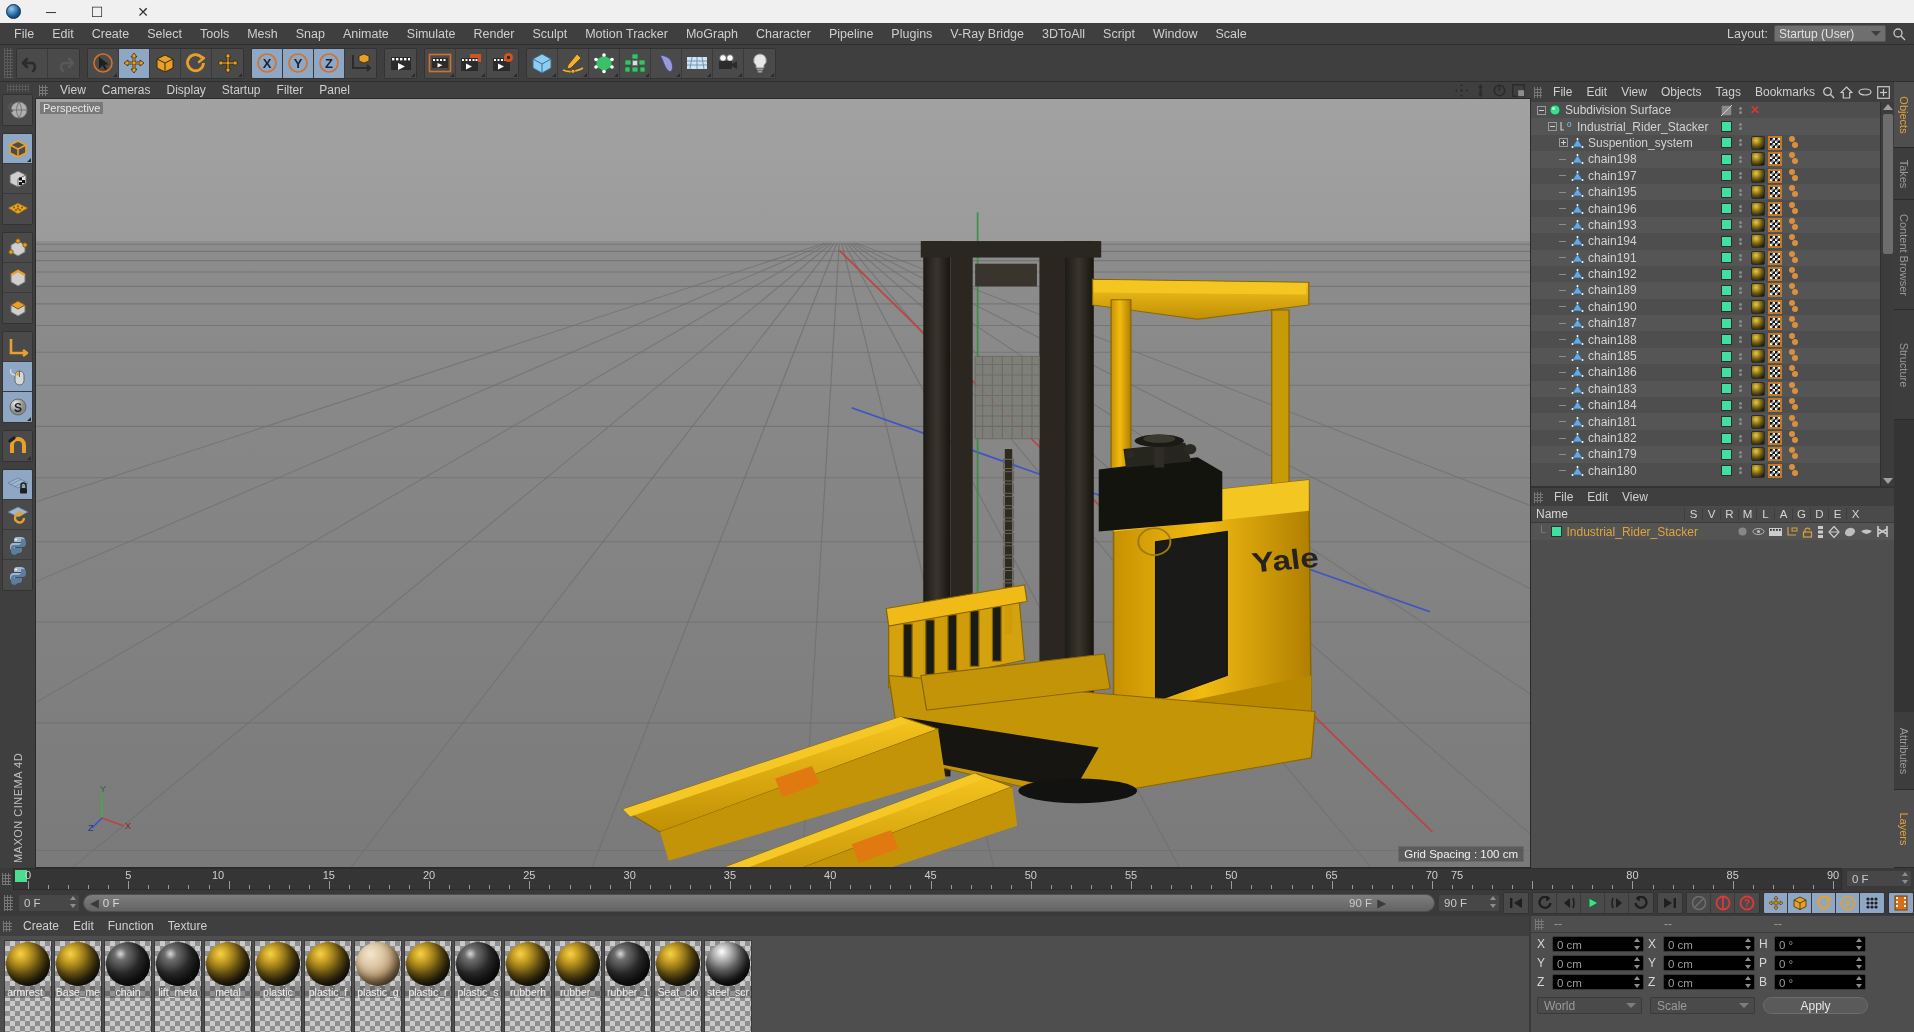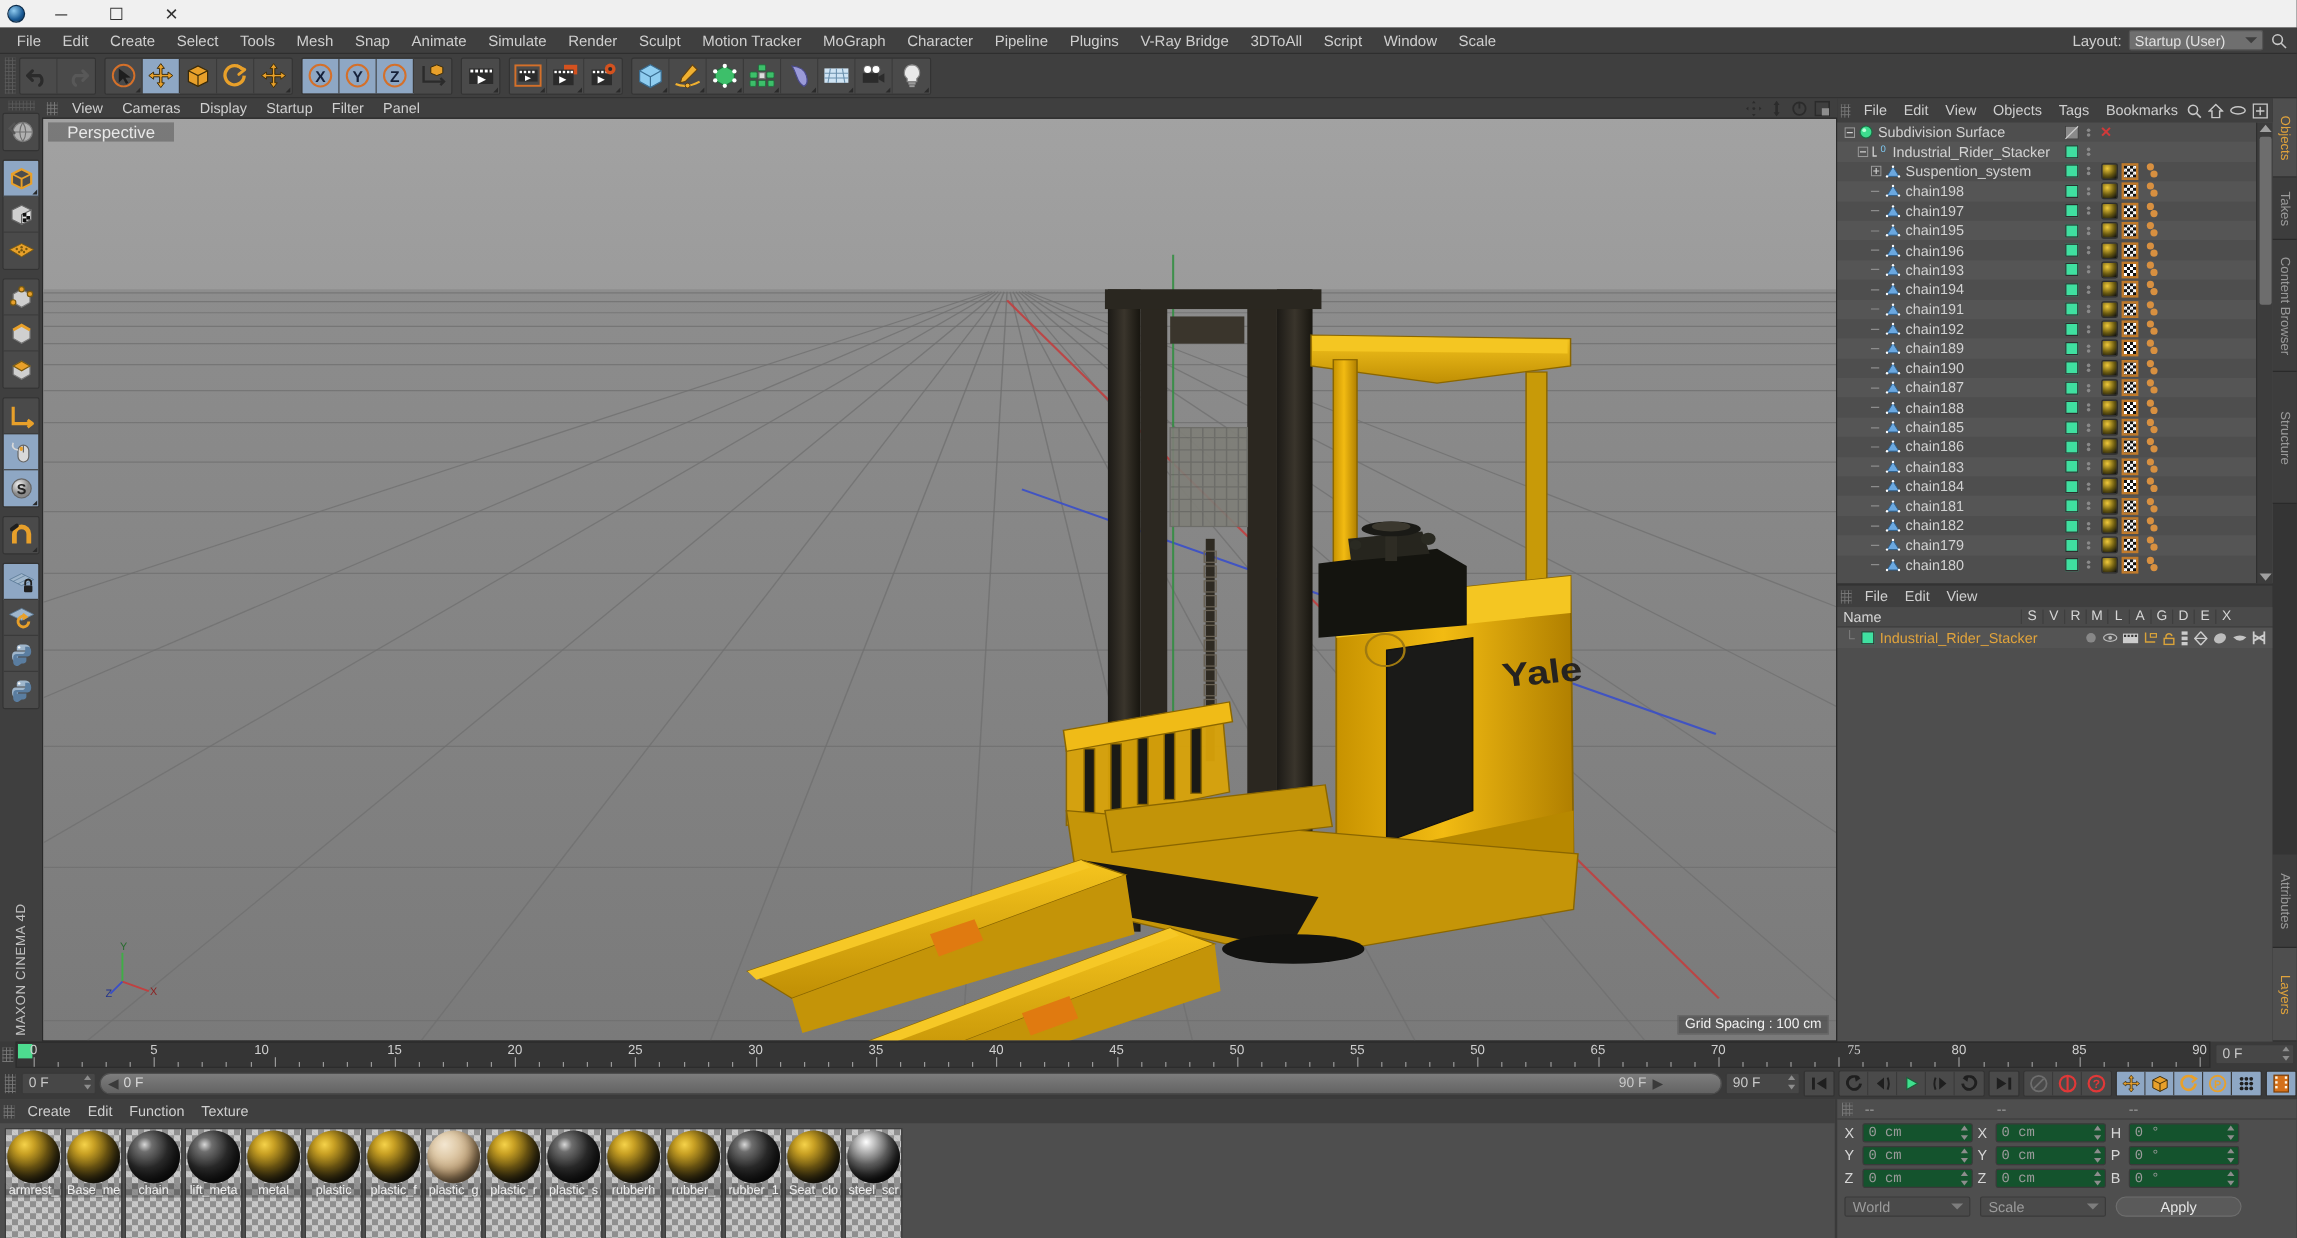--- a/index.html
+++ b/index.html
@@ -70,22 +70,22 @@
 
   
   .vpcol{ flex:1 1 auto; display:flex; flex-direction:column; }
   .vphdr{ height:19px; background:#3f3f3f; display:flex; align-items:center;
     padding-left:4px; position:relative;}
   .vphdr .mi{ padding:1px 8px; font-size:12px; color:#cfcfcf; }
   .vpicons{ position:absolute; right:6px; top:2px; display:flex; gap:6px; align-items:center;}
   .viewport{ flex:1 1 auto; position:relative; overflow:hidden;
     border:1px solid #2a2a2a; margin:0 0 0 0;
     background:linear-gradient(#9d9d9d 0%, #9a9a9a 38%, #8e8e8e 38.1%, #7c7c7c 100%); }
-  .vp-label{ position:absolute; left:4px; top:3px; font-size:14px; color:#e8e8e8;
-    background:rgba(90,90,90,.55); padding:0 16px;}
+  .vp-label{ position:absolute; left:4px; top:3px; font-size:11px; color:#e8e8e8;
+    background:rgba(90,90,90,.55); padding:0 3px;}
   .gridspacing{ position:absolute; right:6px; bottom:5px; font-size:11.5px;
     color:#f0f0f0; background:rgba(70,70,70,.6); padding:1px 5px; border:1px solid #6a6a6a;}
   .axisgiz{ position:absolute; left:52px; bottom:35px; }
 
   
   .rdock{ width:383px; background:#3a3a3a; display:flex; flex-direction:column;}
   .panel-hdr{ height:20px; background:#3f3f3f; display:flex; align-items:center;
     padding-left:3px; gap:0; }
   .panel-hdr .mi{ padding:1px 7px; font-size:12px; color:#cfcfcf;}
   .pgrip{ width:9px;height:11px; margin-right:4px;
@@ -165,23 +165,23 @@
   .mat .nm{ font-size:10.5px; color:#efefef; width:48px; text-align:center;
     white-space:nowrap; overflow:hidden; background:rgba(40,40,40,.35);}
 
   .coordpanel{ width:383px; background:#4e4e4e; display:flex; flex-direction:column;}
   .cp-hdr{ height:17px; display:flex; align-items:center; font-size:12px; color:#9d9d9d;
     border-bottom:1px solid #3d3d3d; }
   .cp-hdr .seg{ width:110px; text-align:left; padding-left:6px;}
   .cp-body{ padding:3px 8px 2px 6px; }
   .cp-line{ display:flex; align-items:center; gap:4px; margin-bottom:3px;}
   .cp-lab{ width:11px; font-size:12px; color:#d6d6d6; }
-  .cp-fld{ width:92px; height:16px; background:#14532d; border:1px solid #3a3a3a;
+  .cp-fld{ width:92px; height:16px; background:#000000; border:1px solid #3a3a3a;
     border-radius:2px; font-size:11.5px; color:#9b9b9b; display:flex;
-    align-items:flex-end; padding-left:4px; position:relative;font-family:Liberation Mono, monospace;}
+    align-items:flex-end; padding-left:4px; position:relative;}
   .spin{ position:absolute; right:2px; top:1px; width:7px; height:12px;
     display:flex; flex-direction:column; justify-content:space-between;}
   .spin i{ width:0;height:0;display:block;}
   .spin i:first-child{border-left:3.5px solid transparent;border-right:3.5px solid transparent;border-bottom:4px solid #8d8d8d;}
   .spin i:last-child{border-left:3.5px solid transparent;border-right:3.5px solid transparent;border-top:4px solid #8d8d8d;}
   .cp-foot{ display:flex; gap:8px; padding:2px 8px 0 6px; align-items:center;}
   .cp-drop{ width:105px;height:17px;background:#4a4a4a;border:1px solid #3a3a3a;
     border-radius:2px; font-size:12px;color:#9b9b9b; display:flex;align-items:center;
     padding-left:6px; position:relative;}
   .cp-drop .arr{position:absolute;right:5px;width:0;height:0;
@@ -1889,21 +1889,21 @@
       <div class="tl-num" style="left: 515.389px;">25</div>
       <div class="tl-num" style="left: 615.667px;">30</div>
       <div class="tl-num" style="left: 715.944px;">35</div>
       <div class="tl-num" style="left: 816.222px;">40</div>
       <div class="tl-num" style="left: 916.5px;">45</div>
       <div class="tl-num" style="left: 1016.78px;">50</div>
       <div class="tl-num" style="left: 1117.06px;">55</div>
       <div class="tl-num" style="left: 1217.33px;">50</div>
       <div class="tl-num" style="left: 1317.61px;">65</div>
       <div class="tl-num" style="left: 1417.89px;">70</div>
-      <div class="tl-num" style="left: 1531px; font-family: Liberation Serif, serif;">75</div>
+      <div class="tl-num" style="left: 1443px;">75</div>
       <div class="tl-num" style="left: 1618.44px;">80</div>
       <div class="tl-num" style="left: 1718.72px;">85</div>
       <div class="tl-num" style="left: 1819px;">90</div>
     </div>
   <div class="tl-end">
     <div class="tl-endfld">
       <span>0 F</span>
       <span class="spin">
           <i></i>
           <i></i>

